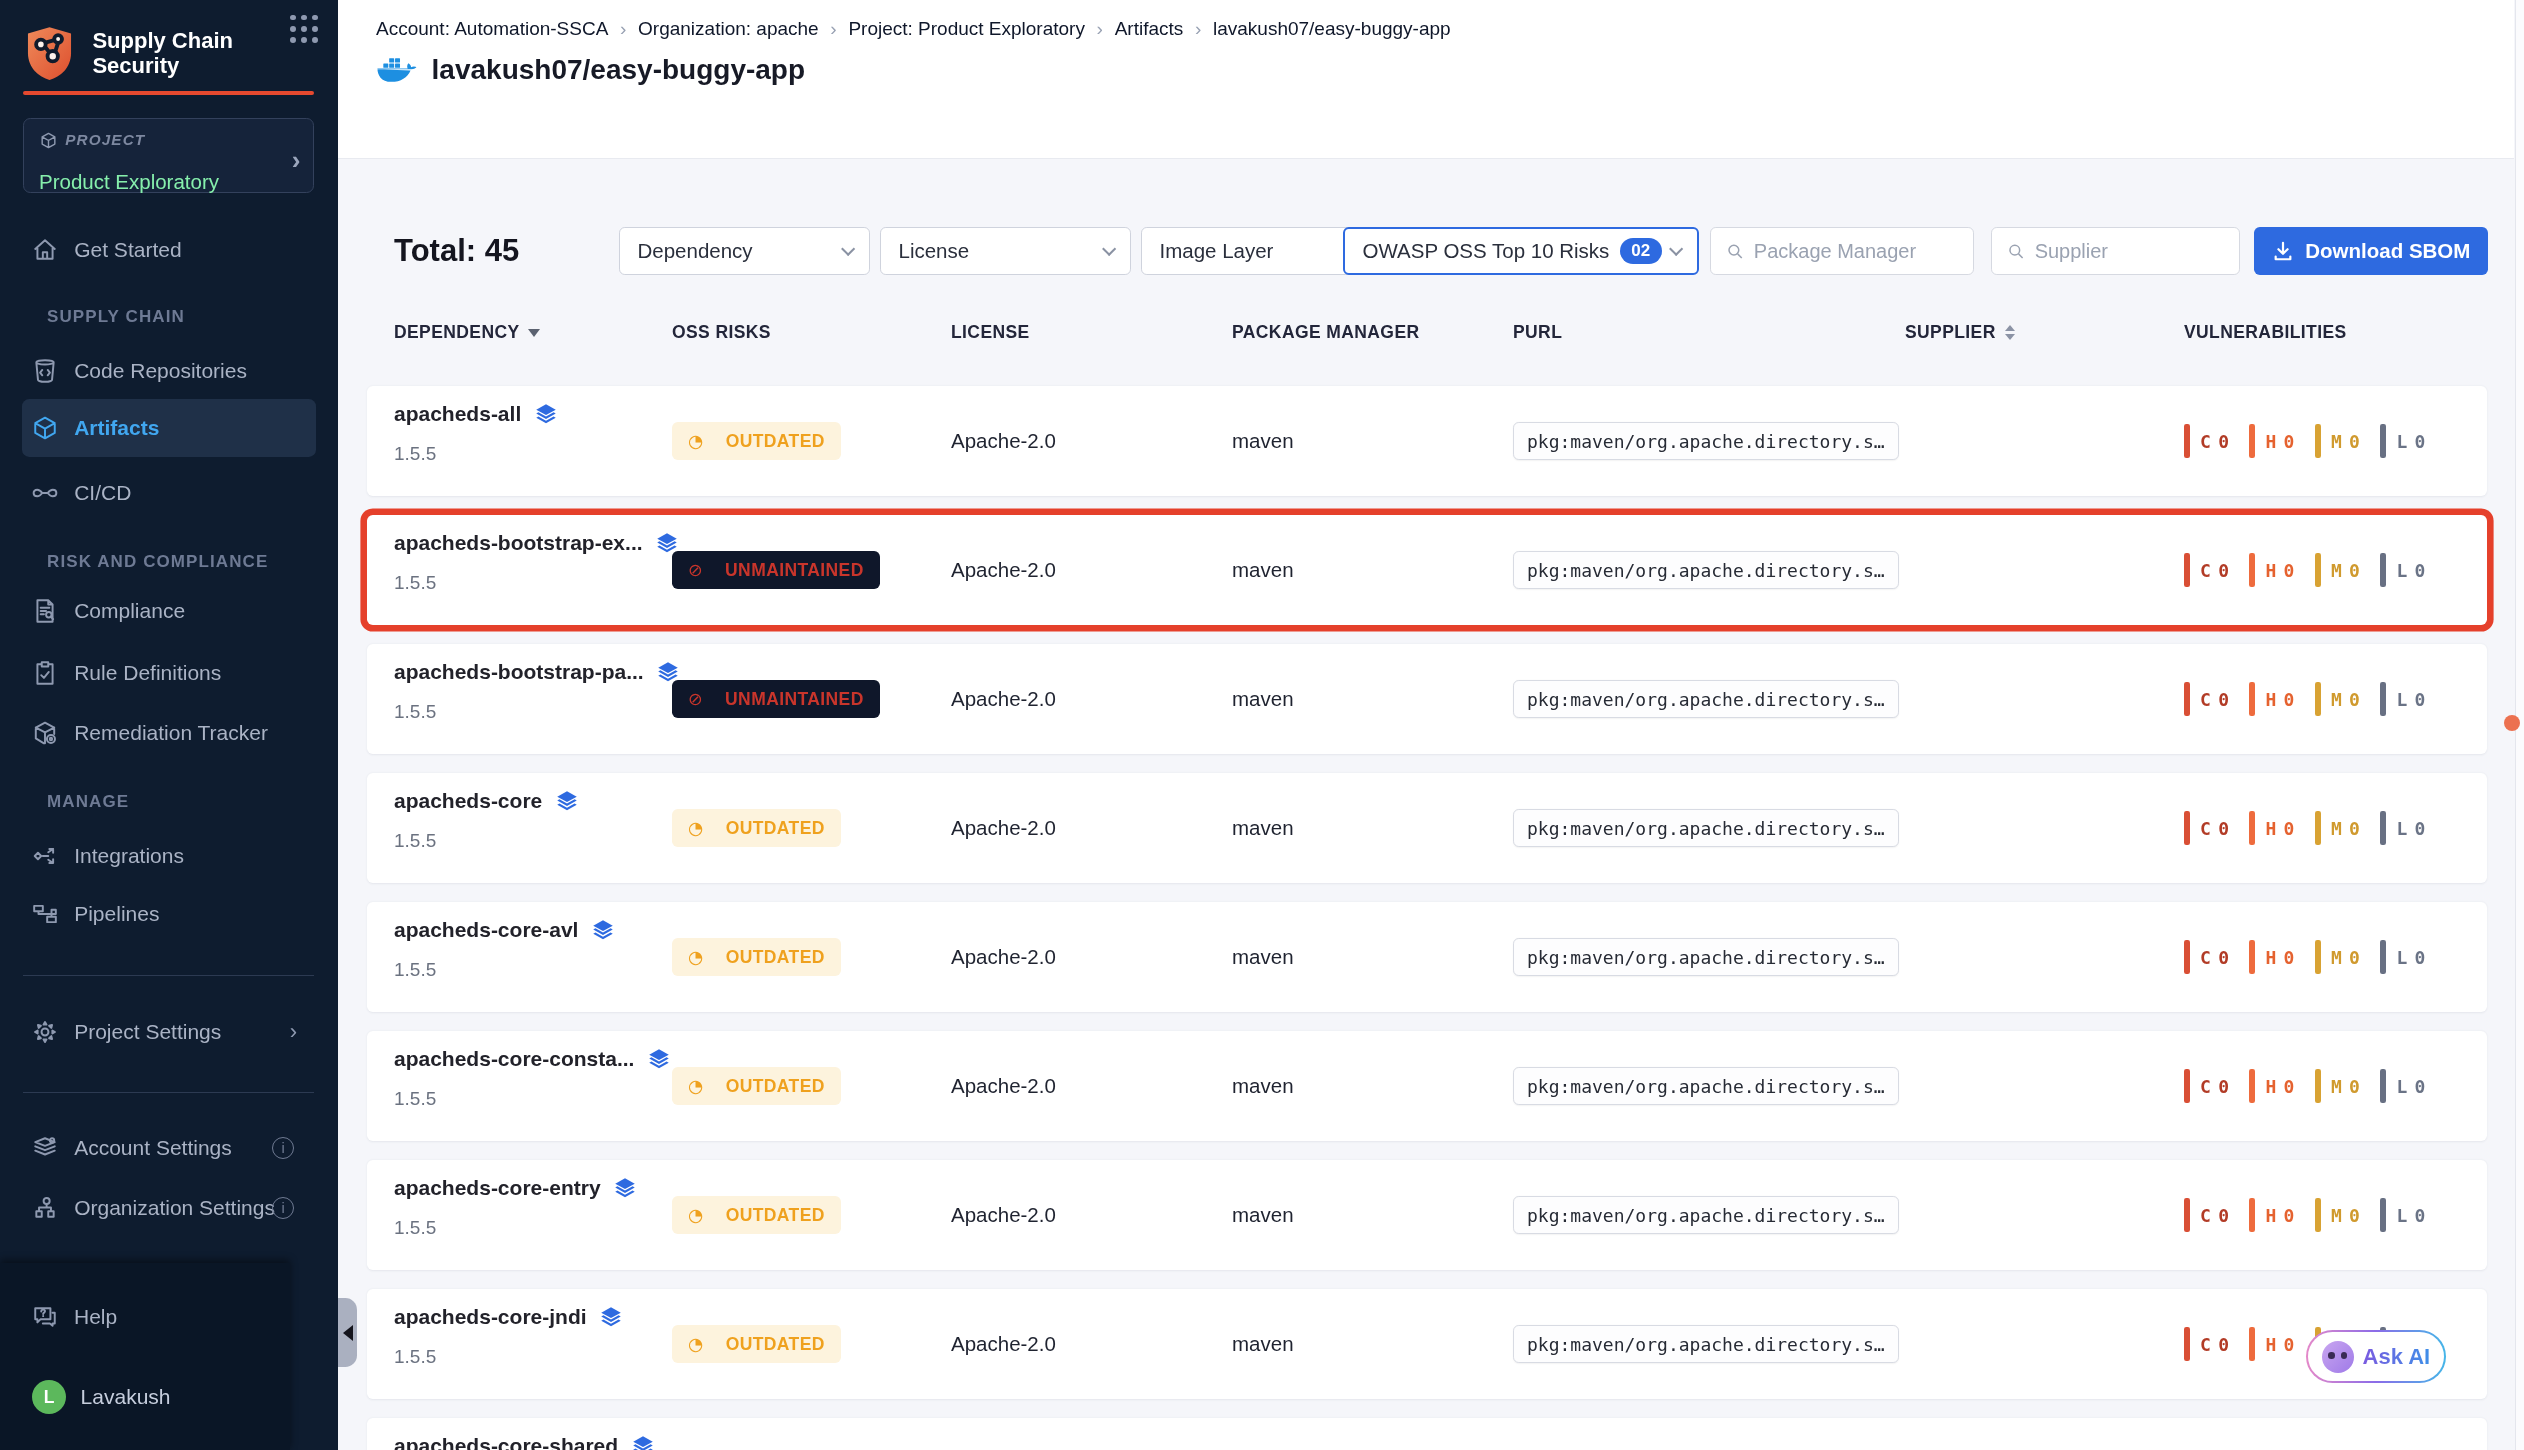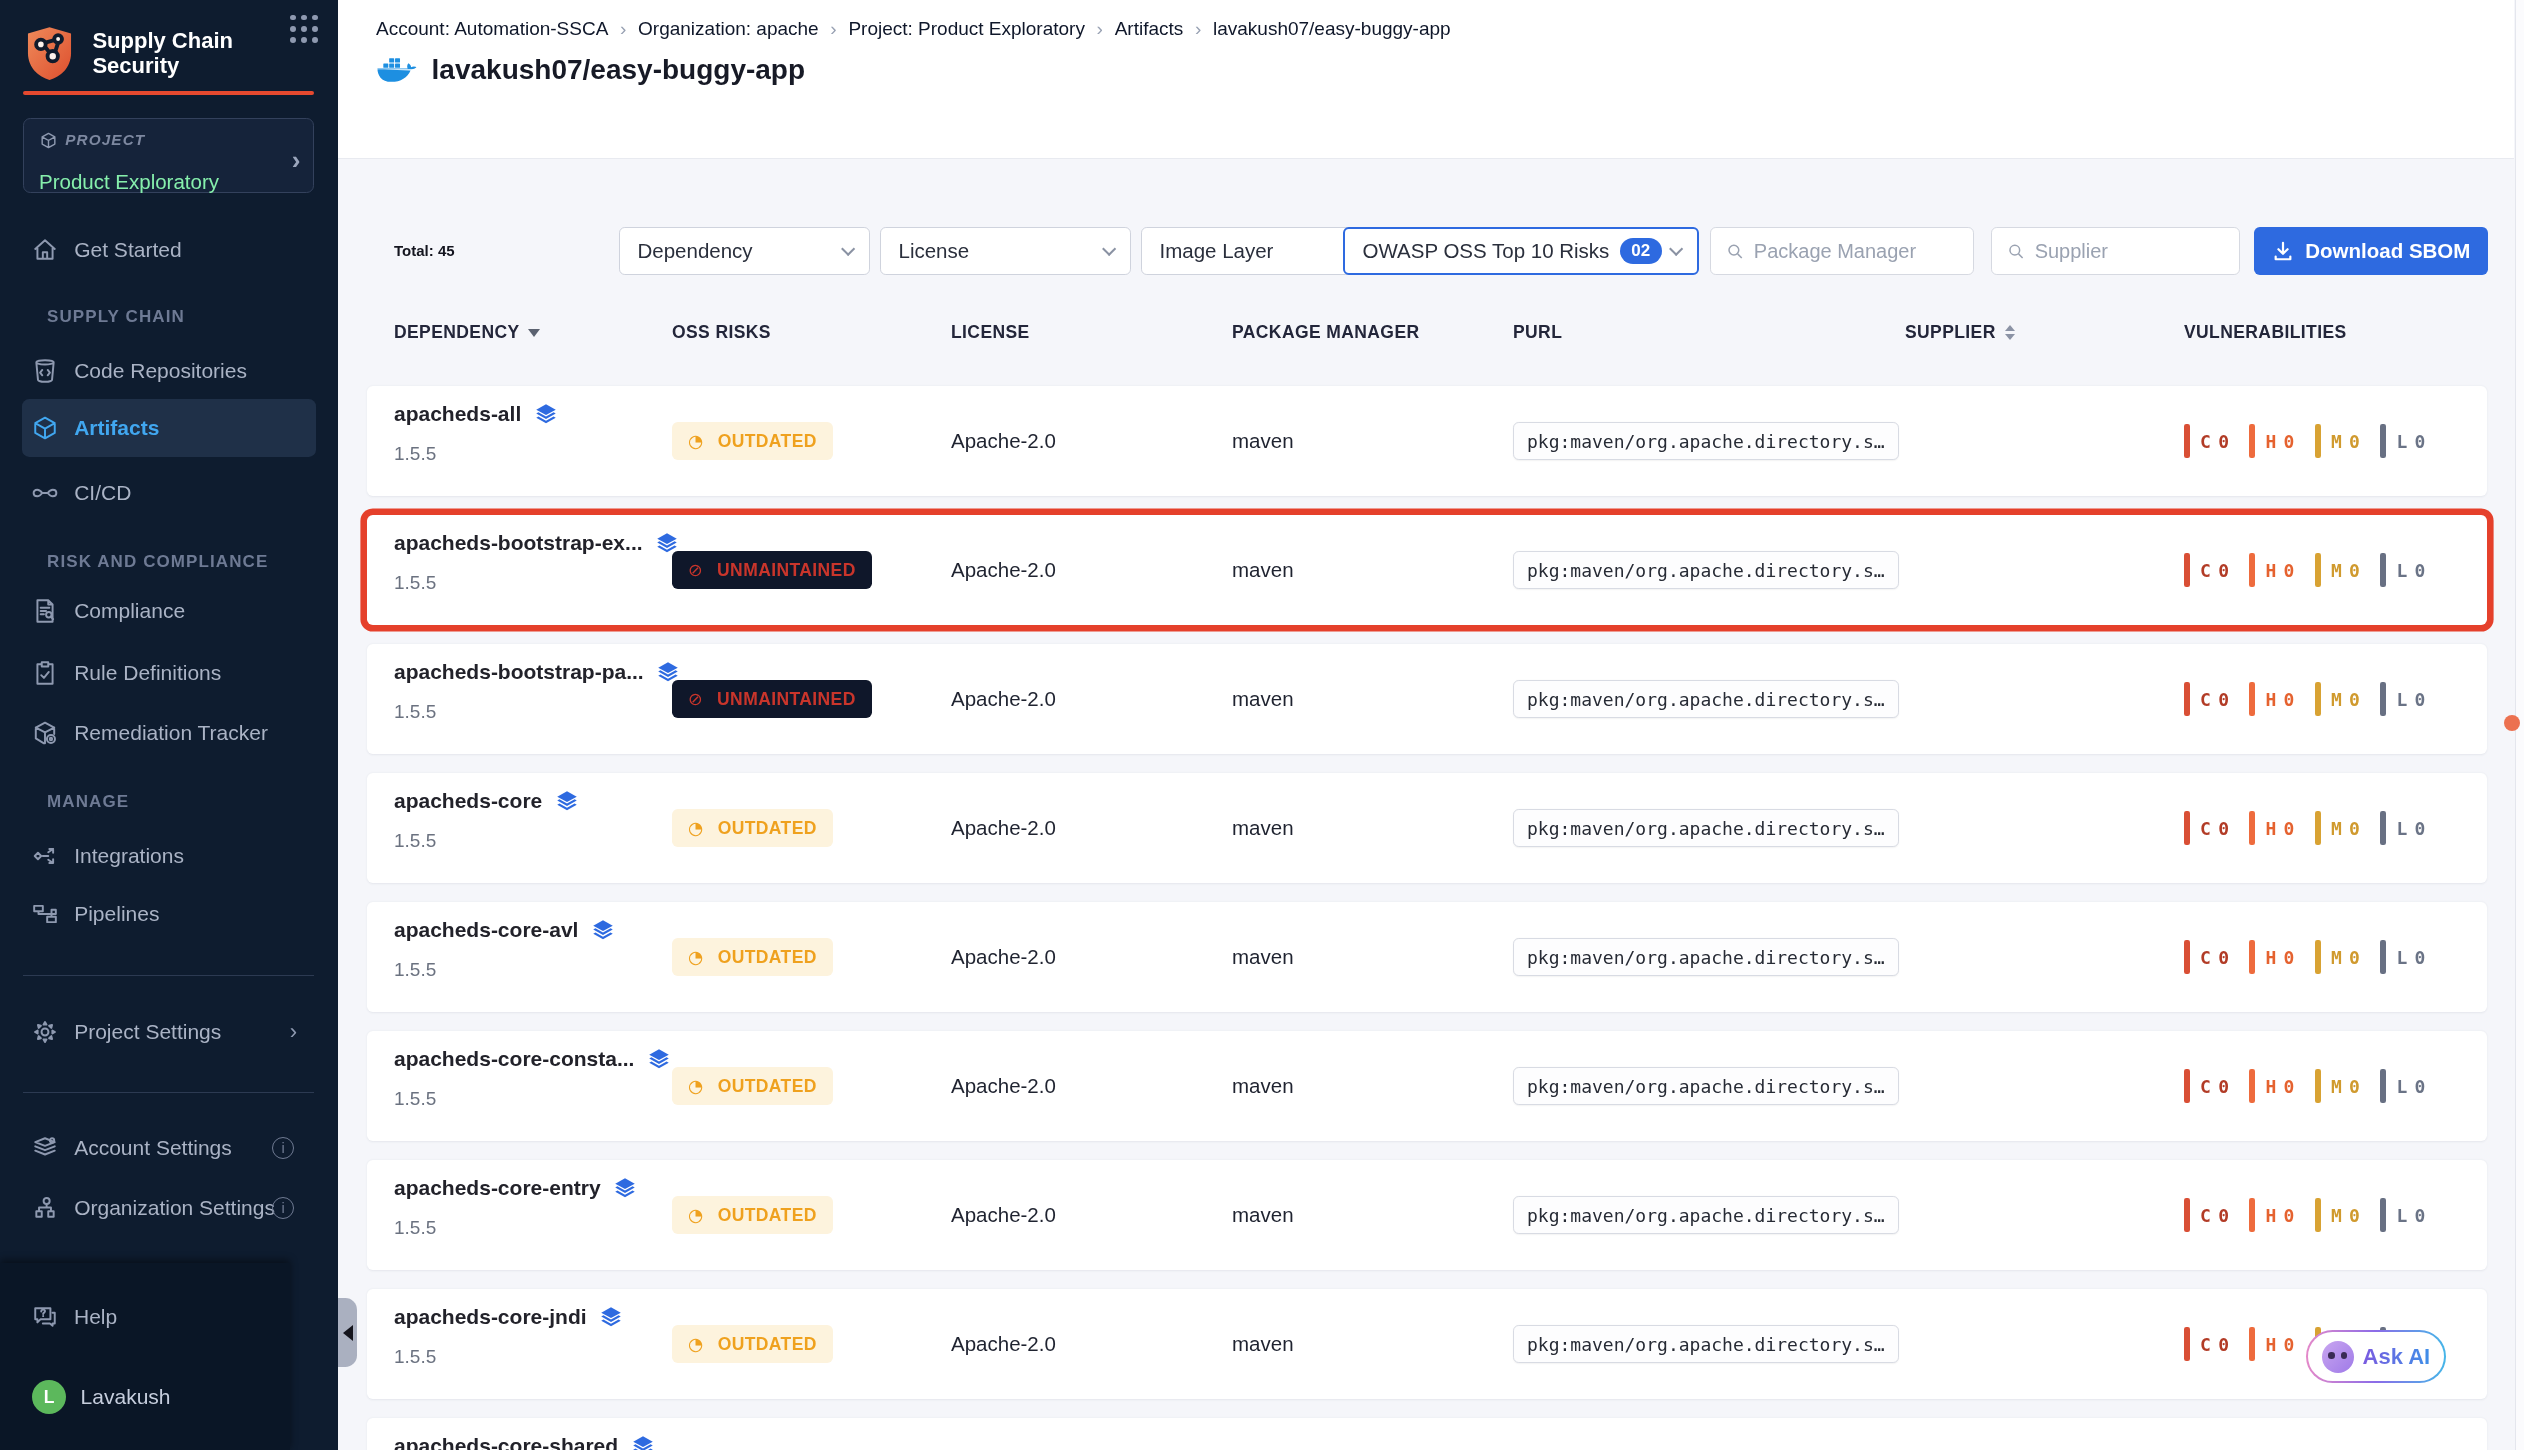--- a/index.html
+++ b/index.html
@@ -59,21 +59,21 @@
   .tabs { position:absolute; left:82px; bottom:0; display:flex; gap:37px; }
   .tab { font-size:22px; color:#404757; padding:10.2px 0 16px; position:relative; cursor:pointer; }
   .tab.active { color:#111522; font-weight:bold; }
   .tab.active::after { content:""; position:absolute; left:-11.7px; right:-11.7px; bottom:0; height:5.8px;
                        background:#2e6ae0; border-radius:4.4px 4.4px 0 0; }
 
   
   .content { position:absolute; left:338px; top:159px; width:2176px; height:1292px; background:#f5f6fa; }
 
   .toolbar { position:absolute; left:0; top:68px; width:100%; height:48px; }
-  .total { position:absolute; left:56px; top:0; line-height:48px; font-size:15px; font-weight:bold; color:#14151f; }
+  .total { position:absolute; left:56px; top:0; line-height:48px; font-size:31px; font-weight:bold; color:#14151f; }
   .select { position:absolute; top:0; height:48px; background:#fff; border:1.5px solid #cfd3dd; border-radius:5.8px;
             display:flex; align-items:center; padding:0 17.5px; font-size:20.5px; color:#2a2f3c; cursor:pointer; }
   .select .caret { margin-left:auto; width:10.2px; height:10.2px; border-right:2.2px solid #8a92a3;
                    border-bottom:2.2px solid #8a92a3; transform:rotate(45deg) translateY(-2.9px); }
   .sel-dependency { left:281px; width:251px; }
   .sel-license    { left:542px; width:251px; }
   .sel-imagelayer { left:803px; width:232px; }
   .sel-owasp { left:1005px; width:356px; border:2.2px solid #2e6ae0; }
   .count-pill { background:#2e6ae0; color:#fff; font-size:17px; font-weight:bold; border-radius:730px;
                 padding:2.9px 11.7px; margin-left:10.2px; }
@@ -102,21 +102,21 @@
   .row-card { position:relative; width:2120px; height:110px; background:#fff; border-radius:5.8px;
               margin-bottom:19px; box-shadow:0 0.7px 2.2px rgba(40,50,80,.08); }
   .row-card.highlighted { box-shadow:0 0 0 6.6px #e5402b; }
   .dep-name { position:absolute; left:27px; top:14.6px; font-size:21px; font-weight:bold; color:#22222a;
               display:flex; align-items:center; gap:11.7px; }
   .dep-version { position:absolute; left:27px; top:57px; font-size:19px; color:#6b7280; }
   .cell { position:absolute; top:0; height:110px; display:flex; align-items:center; font-size:20.5px; color:#1f2330; }
   .c-risk { left:305px; } .c-lic { left:584px; } .c-pm { left:865px; }
   .c-purl { left:1146px; } .c-sup { left:1538px; } .c-vul { left:1817px; }
 
-  .chip { display:flex; align-items:center; gap:14px; font-size:17.5px; font-weight:bold; letter-spacing:0.4px;
+  .chip { display:flex; align-items:center; gap:22px; font-size:17.5px; font-weight:bold; letter-spacing:0.4px;
           border-radius:5.8px; padding:8.8px 16px; }
   .chip.outdated { background:#fdf3dd; color:#efa11e; }
   .chip.unmaintained { background:#0f172a; color:#c9352b; }
   .chip .ico::before { font-weight:normal; font-family:"DejaVu Sans",sans-serif; }
   .chip.outdated .ico::before { content:"◔"; }
   .chip.unmaintained .ico::before { content:"⊘"; }
 
   .purl-pill { background:#fdfdfe; border:1.5px solid #d8dbe3; border-radius:5.8px; padding:7.3px 13px;
                font-family:"DejaVu Sans Mono", monospace; font-size:18px; color:#272b35;
                box-shadow:0 0.7px 1.5px rgba(0,0,0,.05); white-space:nowrap; }

